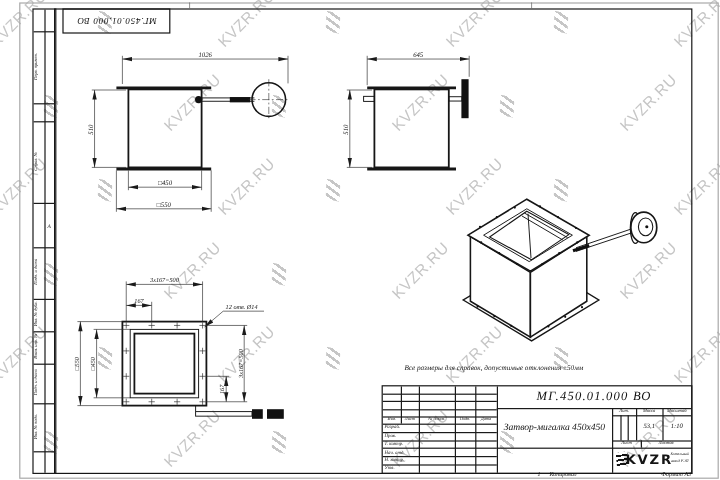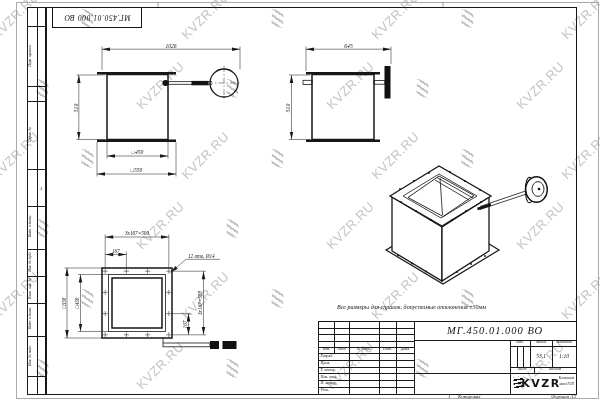--- a/index.html
+++ b/index.html
@@ -321,20 +321,21 @@
   <div class="cellText" style="left:77px;top:24.5px;width:18px;height:6.5px;font-size:3.6px">Дата</div>
 
   <div class="cellText sign" style="left:0;top:31px;width:30px;height:6.75px;font-size:4px">Разраб.</div>
   <div class="cellText sign" style="left:0;top:37.75px;width:30px;height:6.75px;font-size:4px">Пров.</div>
   <div class="cellText sign" style="left:0;top:44.5px;width:30px;height:6.75px;font-size:4px">Т. контр.</div>
   <div class="cellText sign" style="left:0;top:51.25px;width:30px;height:6.75px;font-size:4px">Нач. отд.</div>
   <div class="cellText sign" style="left:0;top:58px;width:30px;height:6.75px;font-size:4px">Н. контр.</div>
   <div class="cellText sign" style="left:0;top:64.75px;width:30px;height:6.75px;font-size:4px">Утв.</div>
 
   <div class="cellText" style="left:95px;top:1px;width:162px;height:15.5px;font-size:10.5px;letter-spacing:1px">МГ.450.01.000 ВО</div>
+  <div class="cellText" style="left:96px;top:18.5px;width:94px;height:31px;font-size:8px">Затвор-мигалка 450x450</div>
 
   <div class="cellText" style="left:191px;top:17.5px;width:20px;height:6px;font-size:3.8px">Лит.</div>
   <div class="cellText" style="left:211px;top:17.5px;width:22px;height:6px;font-size:3.8px">Масса</div>
   <div class="cellText" style="left:233px;top:17.5px;width:24px;height:6px;font-size:3.8px">Масштаб</div>
   <div class="cellText" style="left:211px;top:23.5px;width:22px;height:21.5px;font-size:5.5px">53,1</div>
   <div class="cellText" style="left:233px;top:23.5px;width:24px;height:21.5px;font-size:5.5px">1:10</div>
   <div class="cellText" style="left:191px;top:45px;width:24px;height:5.5px;font-size:3.8px">Лист</div>
   <div class="cellText" style="left:215px;top:45px;width:42px;height:5.5px;font-size:3.8px">Листов</div>
 
   <div class="logo-ic" style="left: 194px; top: 54px; width: 11px; height: 14px; background-image: repeating-linear-gradient(170deg, rgb(20, 20, 20) 0px, rgb(20, 20, 20) 1.6px, rgba(0, 0, 0, 0) 1.6px, rgba(0, 0, 0, 0) 3.6px);"></div>

